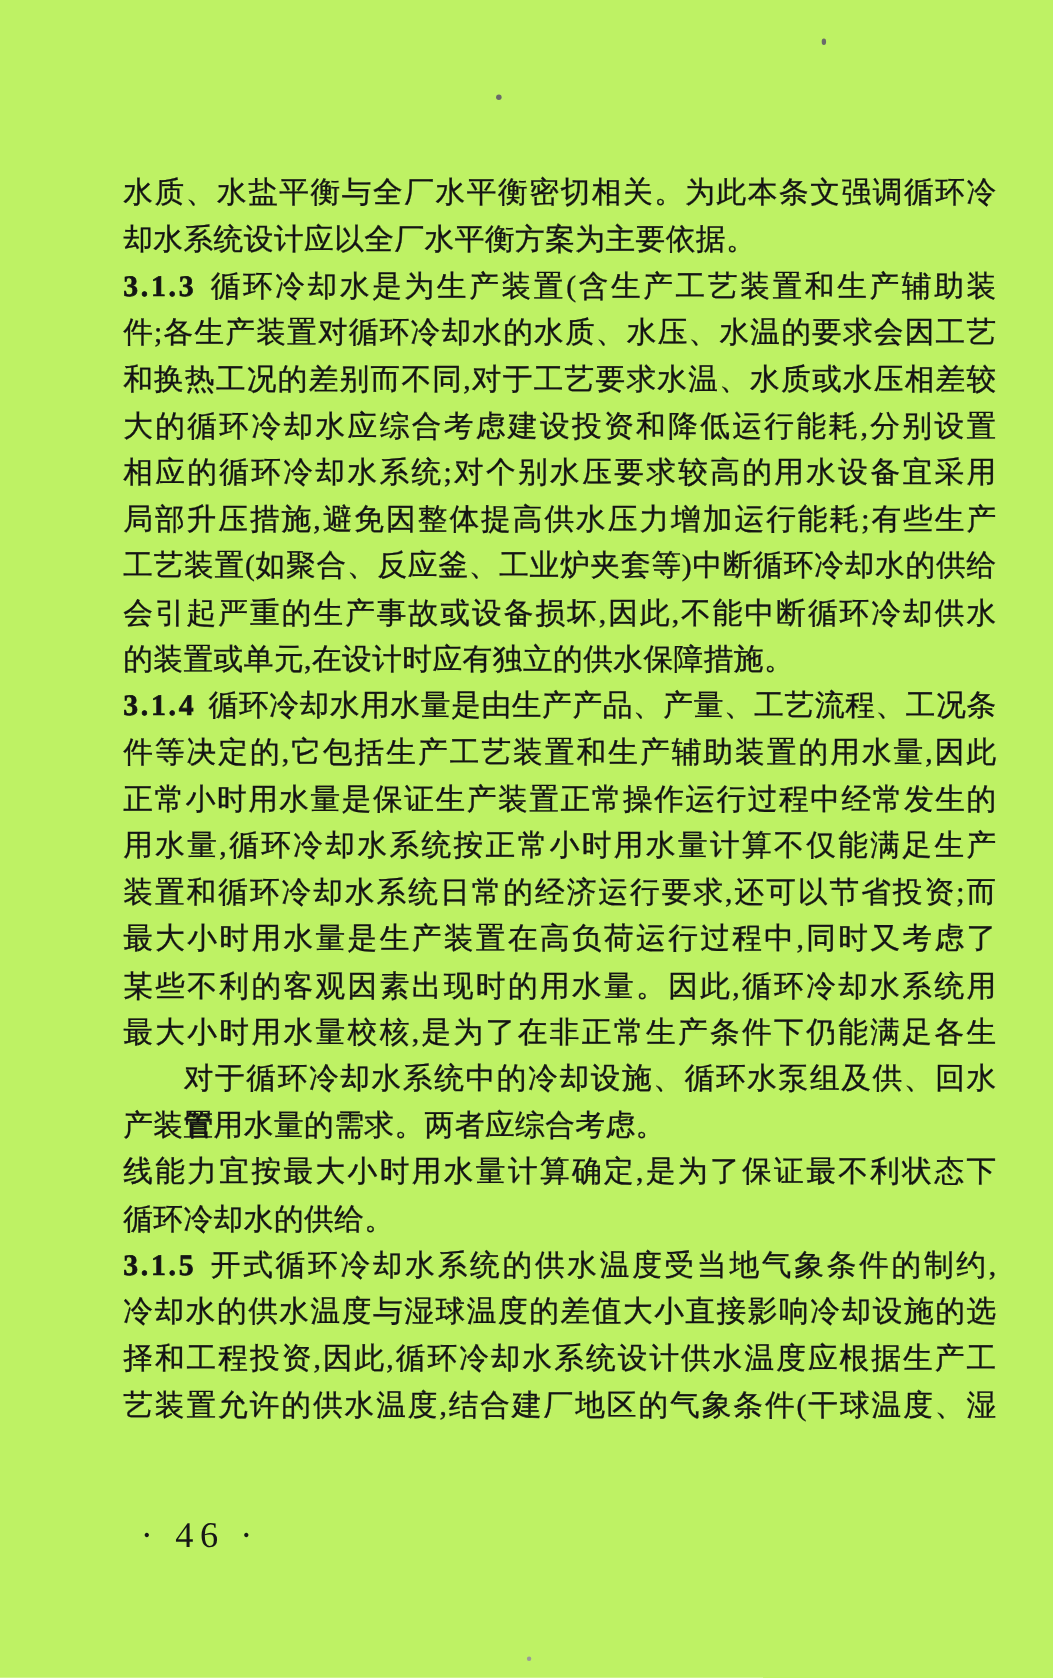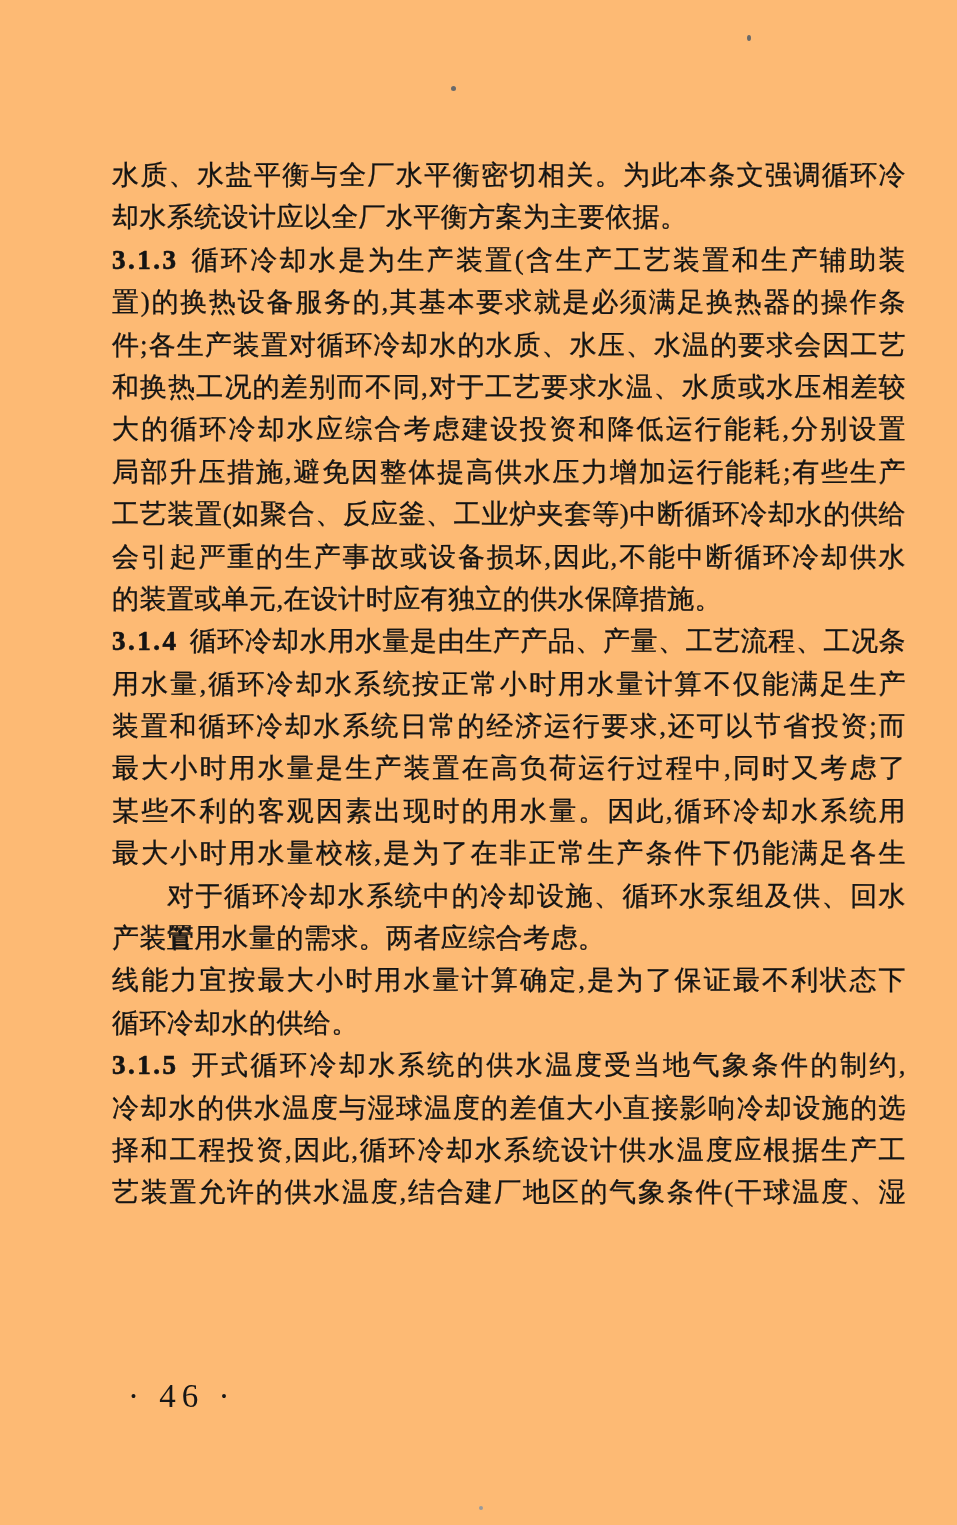--- a/index.html
+++ b/index.html
@@ -11,21 +11,21 @@
     height: 1525px;
     background: #ffffff;
     position: relative;
     overflow: hidden;
     font-family: "Liberation Serif", "DejaVu Serif", serif;
     color: #141414;
   }
   .page {
     position: absolute;
     inset: 0;
-    background: #fdba74;
+    background: #bef264;
   }
   .textblock {
     position: absolute;
     left: 112px;
     top: 154px;
     width: 794px;
   }
   .line {
     height: 42.4px;
     line-height: 42.4px;
@@ -68,29 +68,31 @@
 </style>
 </head>
 <body>
 
 <div class="page">
 
   <div class="textblock" id="textblock">
       <div class="line"><span>水质、水盐平衡与全厂水平衡密切相关。为此本条文强调循环冷</span></div>
       <div class="line last"><span>却水系统设计应以全厂水平衡方案为主要依据。</span></div>
       <div class="line"><span class="clause-num">3.1.3</span><span>循环冷却水是为生产装置(含生产工艺装置和生产辅助装</span></div>
-      <div class="line"><span>置)的换热设备服务的,其基本要求就是必须满足换热器的操作条</span></div>
       <div class="line"><span>件;各生产装置对循环冷却水的水质、水压、水温的要求会因工艺</span></div>
       <div class="line"><span>和换热工况的差别而不同,对于工艺要求水温、水质或水压相差较</span></div>
       <div class="line"><span>大的循环冷却水应综合考虑建设投资和降低运行能耗,分别设置</span></div>
+      <div class="line"><span>相应的循环冷却水系统;对个别水压要求较高的用水设备宜采用</span></div>
       <div class="line"><span>局部升压措施,避免因整体提高供水压力增加运行能耗;有些生产</span></div>
       <div class="line"><span>工艺装置(如聚合、反应釜、工业炉夹套等)中断循环冷却水的供给</span></div>
       <div class="line"><span>会引起严重的生产事故或设备损坏,因此,不能中断循环冷却供水</span></div>
       <div class="line last"><span>的装置或单元,在设计时应有独立的供水保障措施。</span></div>
       <div class="line"><span class="clause-num">3.1.4</span><span>循环冷却水用水量是由生产产品、产量、工艺流程、工况条</span></div>
+      <div class="line"><span>件等决定的,它包括生产工艺装置和生产辅助装置的用水量,因此</span></div>
+      <div class="line"><span>正常小时用水量是保证生产装置正常操作运行过程中经常发生的</span></div>
       <div class="line"><span>用水量,循环冷却水系统按正常小时用水量计算不仅能满足生产</span></div>
       <div class="line"><span>装置和循环冷却水系统日常的经济运行要求,还可以节省投资;而</span></div>
       <div class="line"><span>最大小时用水量是生产装置在高负荷运行过程中,同时又考虑了</span></div>
       <div class="line"><span>某些不利的客观因素出现时的用水量。因此,循环冷却水系统用</span></div>
       <div class="line"><span>最大小时用水量校核,是为了在非正常生产条件下仍能满足各生</span></div>
       <div class="line indent"><span>对于循环冷却水系统中的冷却设施、循环水泵组及供、回水管</span></div>
       <div class="line last"><span>产装置用水量的需求。两者应综合考虑。</span></div>
       <div class="line"><span>线能力宜按最大小时用水量计算确定,是为了保证最不利状态下</span></div>
       <div class="line last"><span>循环冷却水的供给。</span></div>
       <div class="line"><span class="clause-num">3.1.5</span><span>开式循环冷却水系统的供水温度受当地气象条件的制约,</span></div>

